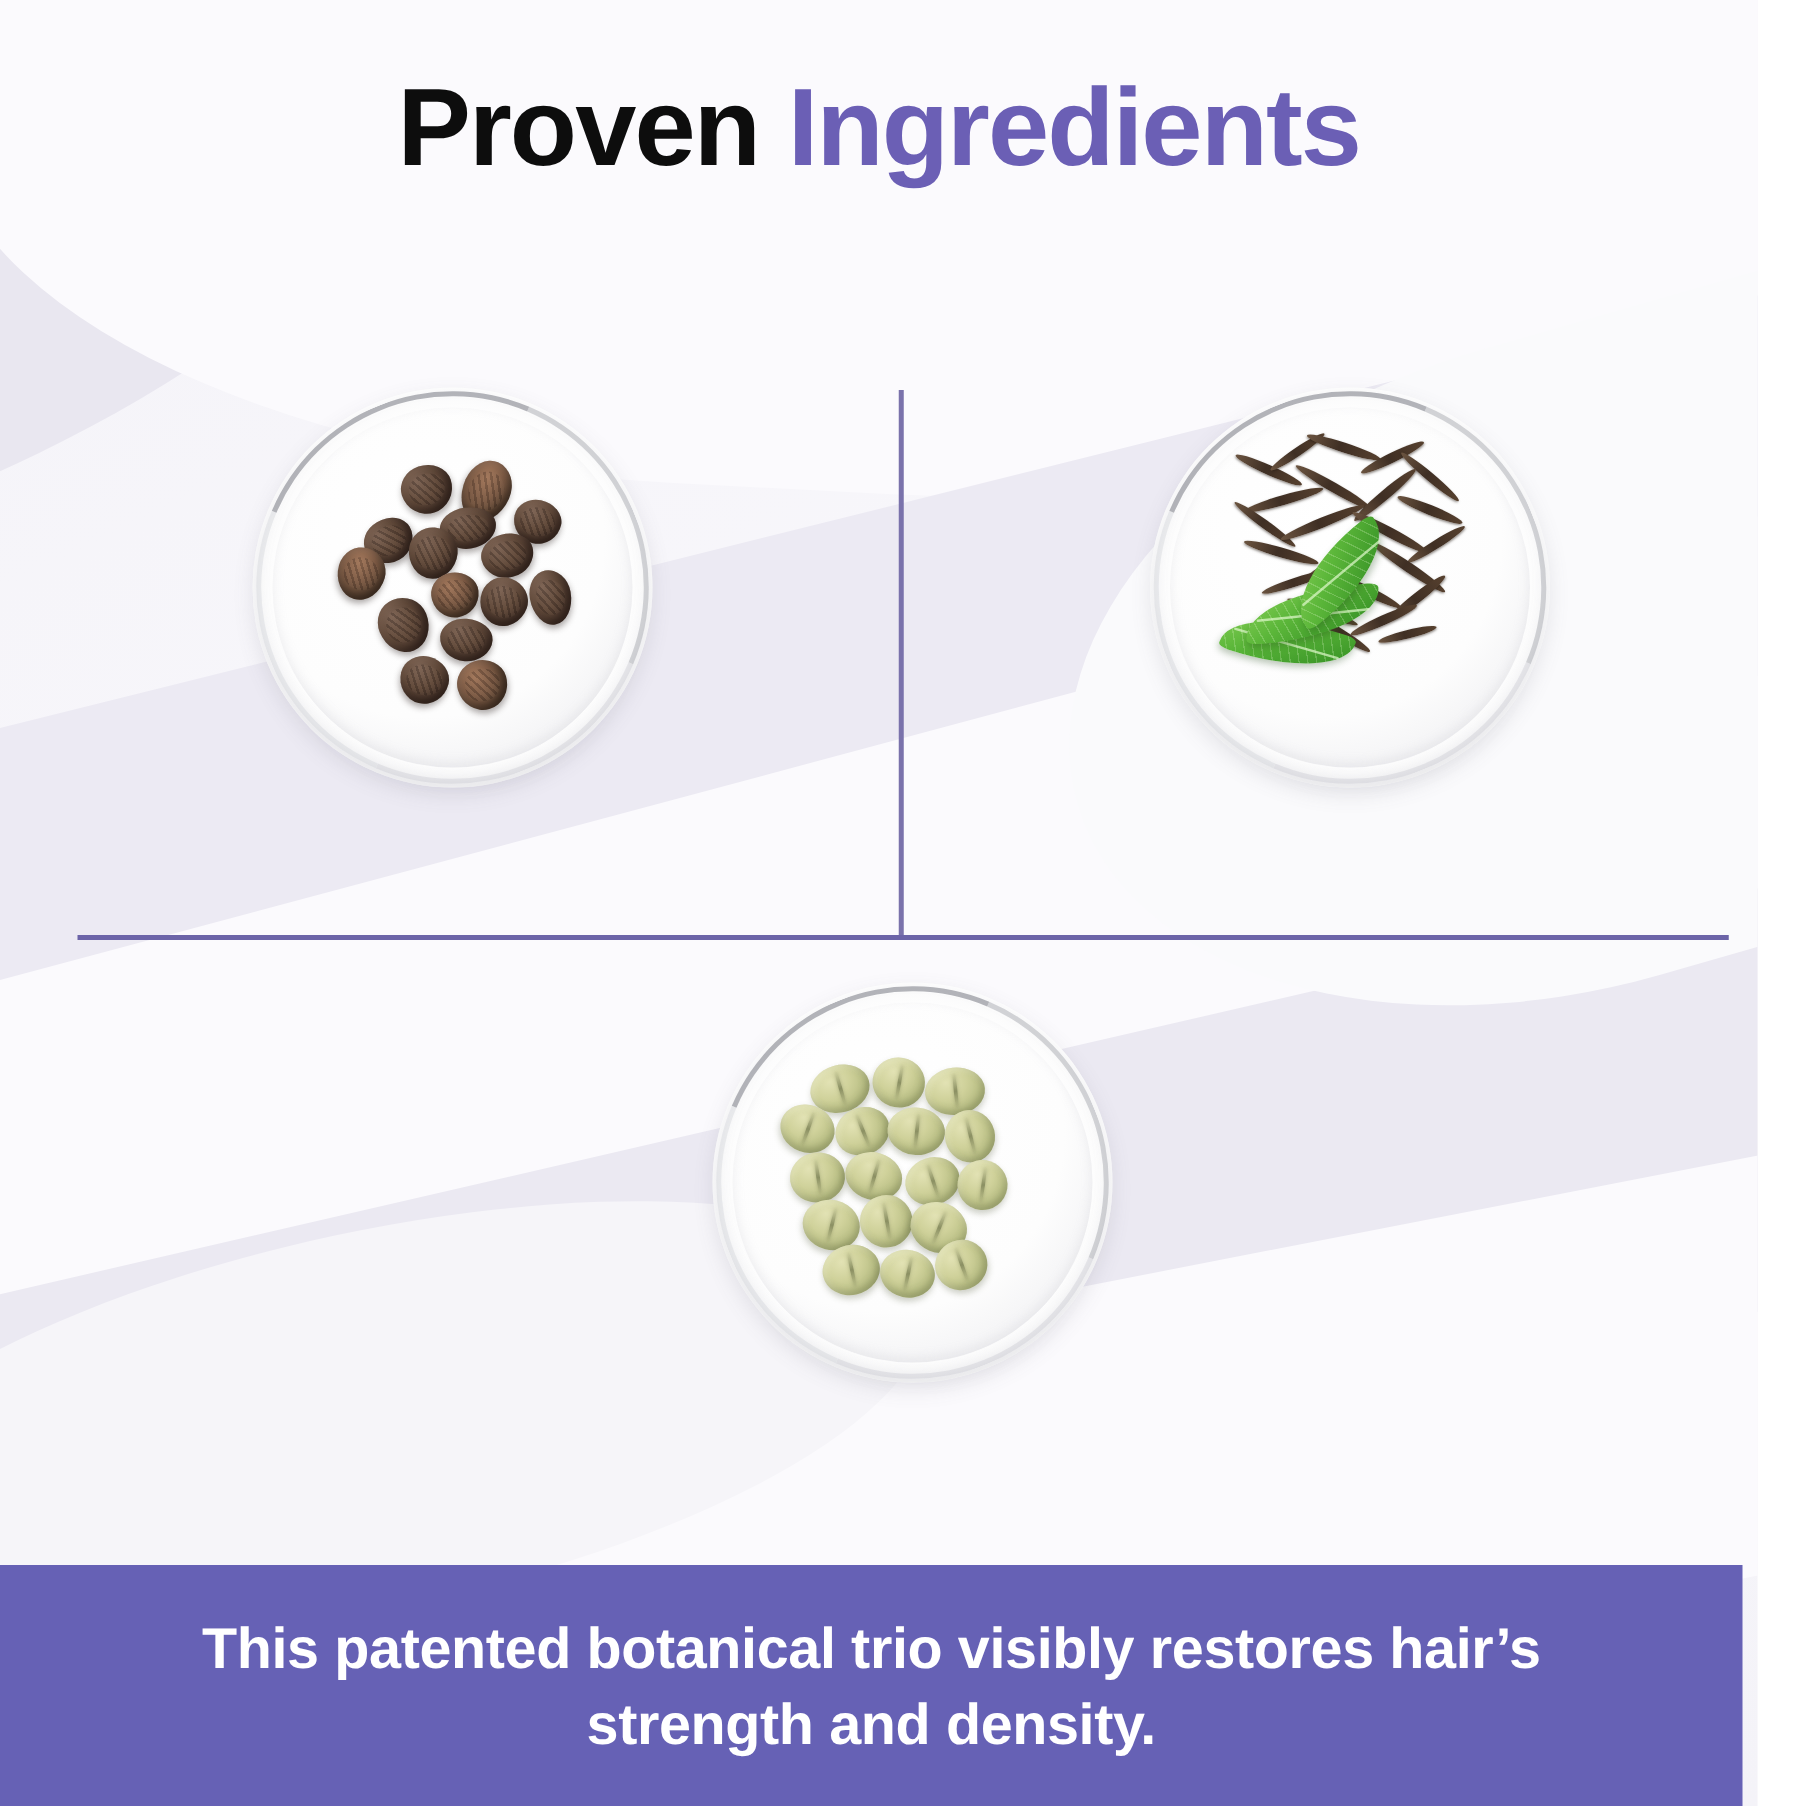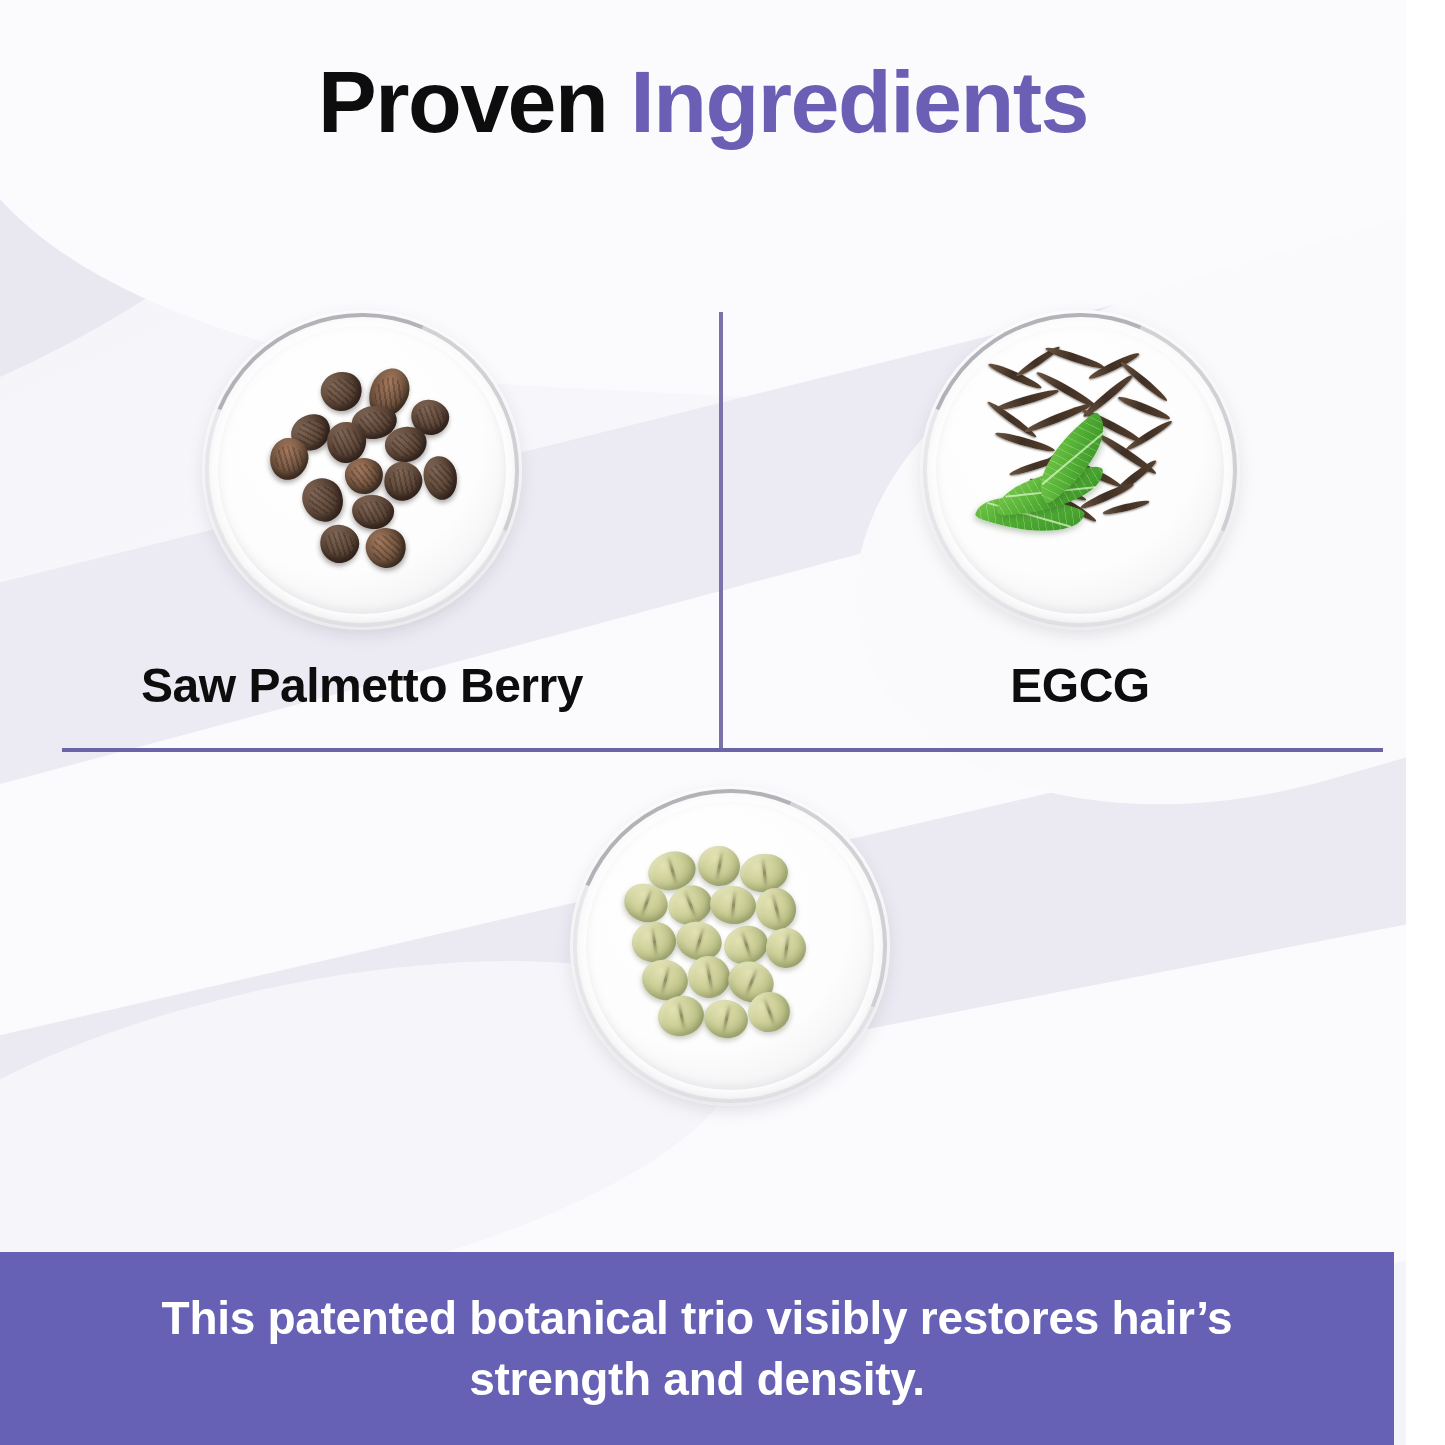--- a/index.html
+++ b/index.html
@@ -372,21 +372,20 @@
             <span class="wrinkle"></span>
           </div>
         <div class="berry" style="left:118px;top:215px;width:39px;height:38px;transform:rotate(14deg);">
             <span class="wrinkle"></span>
           </div>
         <div class="berry lite" style="left:164px;top:218px;width:40px;height:40px;transform:rotate(-16deg);">
             <span class="wrinkle"></span>
           </div>
       </div>
     </div>
-    <div class="panel-label">Saw Palmetto Berry</div>
   </div>
 
   <div class="panel panel-egcg">
     <div class="dish-wrap">
       <div class="dish-shadow"></div>
       <div class="dish"></div>
       <div class="contents">
         <div class="tea-pile">
           <div class="tea-strand" style="left:  4px;top: 20px;width:58px;height:8px;transform:rotate(24deg);"></div>
           <div class="tea-strand" style="left: 30px;top:  6px;width:52px;height:7px;transform:rotate(-34deg);"></div>
@@ -419,21 +418,20 @@
         <div class="leaf" style="left: 76px;top:160px;width:108px;height:42px;transform:rotate(-4deg);">
           <span class="vein2"></span>
             <span class="vein"></span>
         </div>
         <div class="leaf" style="left:104px;top:126px;width:96px;height:44px;transform:rotate(-38deg);">
           <span class="vein2"></span>
             <span class="vein"></span>
         </div>
       </div>
     </div>
-    <div class="panel-label">EGCG</div>
   </div>
 
   <div class="panel panel-caffeine">
     <div class="dish-wrap">
       <div class="dish-shadow"></div>
       <div class="dish"></div>
       <div class="contents">
         <div class="bean" style="left: 78px;top: 66px;width:48px;height:38px;transform:rotate(-16deg);">
             <span class="crease"></span>
           </div>

